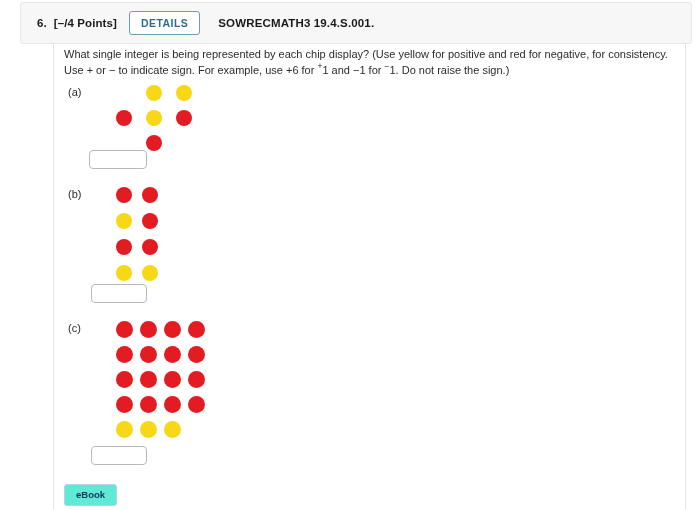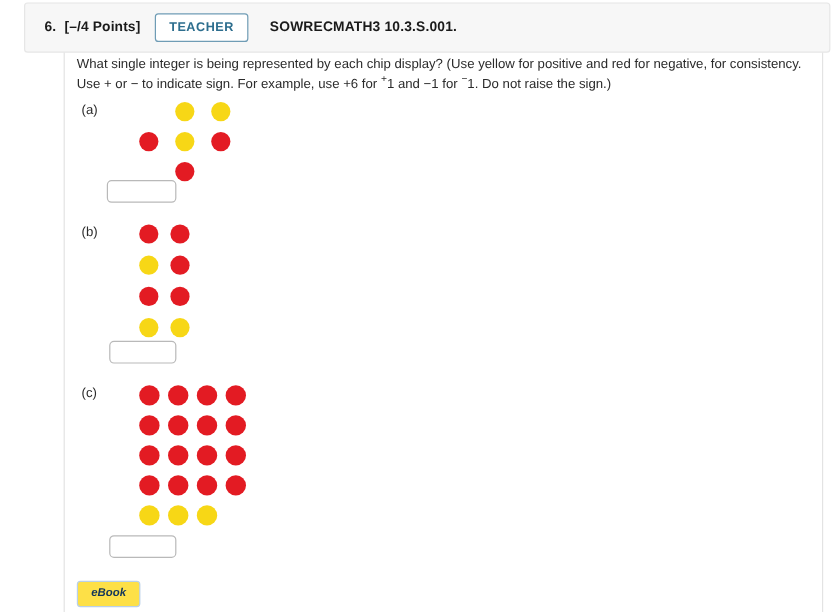--- a/index.html
+++ b/index.html
@@ -143,44 +143,43 @@
     color: #2b2b2b;
     padding: 0 5px;
     outline: none;
   }
 
   
   .ebook {
     position: absolute;
     left: 64px;
     top: 484px;
-    background: #fde047;
+    background: #5eead4;
     color: #12355b;
     font-size: 9.5px;
     font-weight: bold;
     border: 1px solid #b9d0e8;
     border-radius: 3px;
     padding: 5px 11px;
     cursor: pointer;
     font-family: "Liberation Sans", sans-serif;
     line-height: 1;
-    font-style: italic;
   }
 </style>
 </head>
 <body>
 
 <div class="rule-left"></div>
 <div class="rule-right"></div>
 
 <div class="qheader">
   <span class="qnum">6.</span>
   <span class="qpoints">[–/4 Points]</span>
-  <button class="btn-outline btn-details">TEACHER</button>
-  <span class="qtitle">SOWRECMATH3 10.3.S.001.</span>
+  <button class="btn-outline btn-details">DETAILS</button>
+  <span class="qtitle">SOWRECMATH3 19.4.S.001.</span>
   <span class="header-spacer"></span>
 </div>
 
 <div class="prompt">
   <span>What single integer is being represented by each chip display? (Use yellow for positive and red for negative, for consistency. Use </span><span>+ or − to indicate sign. For example, use +6 for </span><sup>+</sup><span>1 and −1 for </span><sup>−</sup><span>1. Do not raise the sign.)</span>
 </div>
 
 <div class="part" style="left:68px; top:86px;">
   <span class="part-label">(a)</span>
   <div class="chip-grid" id="grid-a" style="left:48px; top:-1px;">

